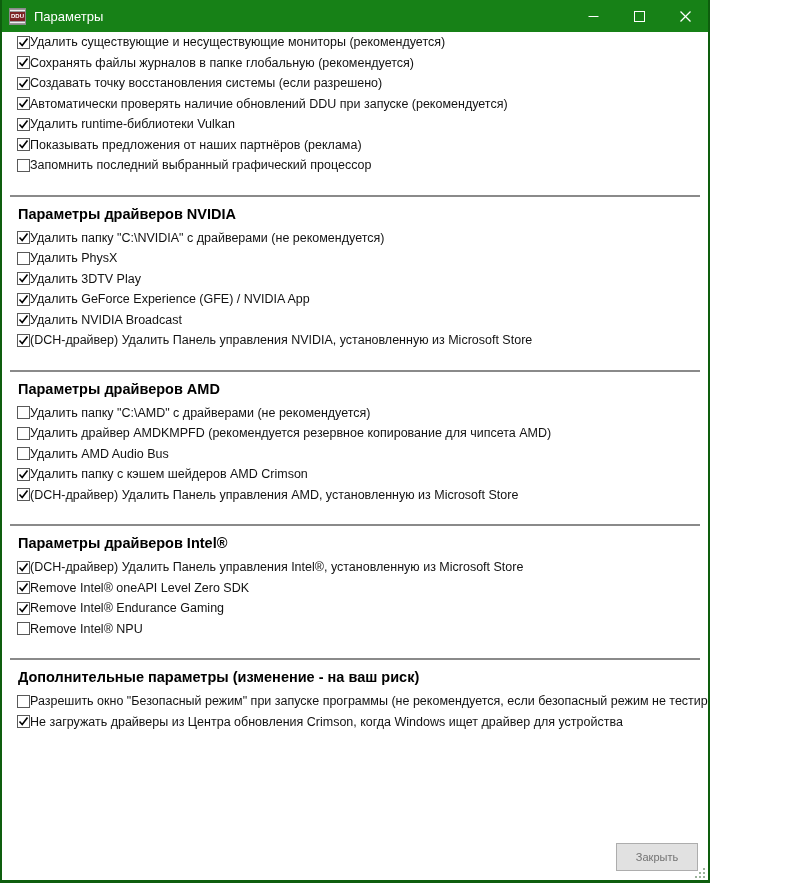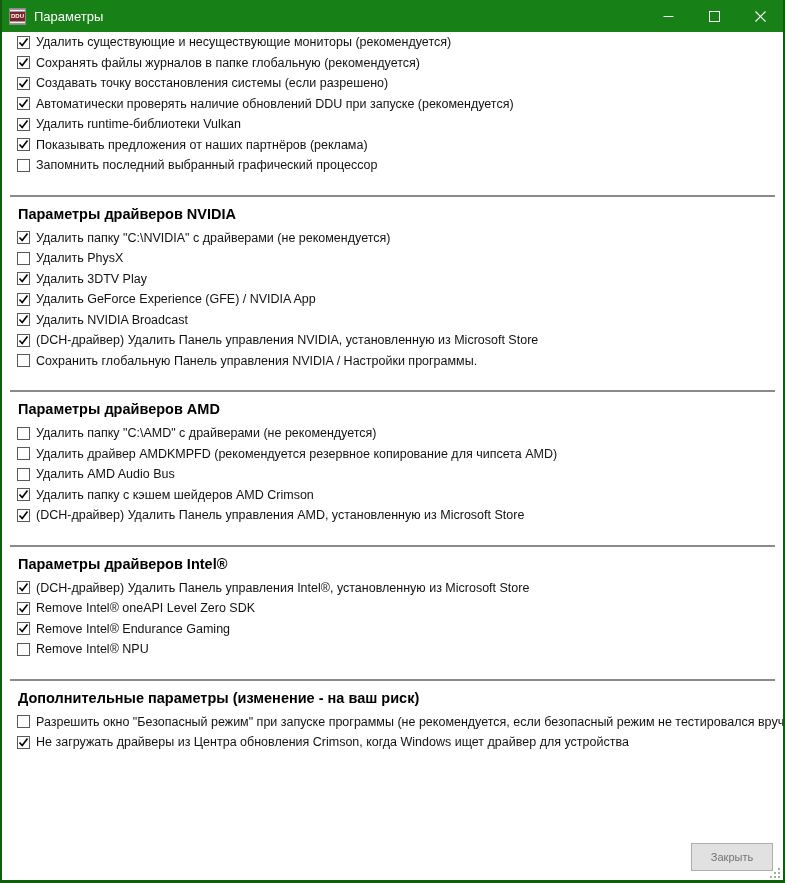--- a/index.html
+++ b/index.html
@@ -5,21 +5,21 @@
   :root {
     --titlebar-green: #178117;
     --border-green: #0e5e0e;
     --separator-gray: #8a8a8a;
     --button-bg: #e1e1e1;
     --button-border: #adadad;
   }
   * { box-sizing: border-box; }
   html, body { margin: 0; padding: 0; background: #ffffff; }
   .window {
-    width: 785px; height: 883px;
+    width: 710px; height: 883px;
     position: relative;
     font-family: "Liberation Sans", "DejaVu Sans", sans-serif;
     background: #ffffff;
     border-left: 2px solid var(--border-green);
     border-right: 2px solid var(--border-green);
     border-bottom: 3px solid var(--border-green);
     overflow: hidden;
   }
   .titlebar {
     height: 32px;
@@ -47,21 +47,21 @@
     font-size: 14.5px; font-weight: bold; color: #000;
     padding: 9px 0 5px 16px; line-height: 17px; white-space: nowrap;
   }
   .section:first-child .section-header { padding-top: 14px; }
   .row { display: flex; align-items: center; height: 20.5px; padding-left: 15px; }
   .cb {
     width: 13px; height: 13px; flex: none;
     border: 1px solid #595959; background: #fff;
     display: flex; align-items: center; justify-content: center;
   }
-  .lbl { margin-left: 6px; font-size: 12.5px; color: #121212; white-space: nowrap; }
+  .lbl { font-size: 12.5px; color: #121212; white-space: nowrap; }
   .separator { height: 2px; background: var(--separator-gray); margin: 19px 8px 0 8px; }
   .close-btn {
     position: absolute; right: 10px; bottom: 9px;
     width: 82px; height: 28px;
     background: var(--button-bg);
     border: 1px solid var(--button-border);
     font-family: inherit; font-size: 11px; color: #737373;
   }
   .resize-grip { position: absolute; right: 1px; bottom: 0; width: 14px; height: 14px; }
 </style>
@@ -192,24 +192,20 @@
             <span class="lbl">Удалить NVIDIA Broadcast</span>
           </label>
           <label class="row">
             <span class="cb">
               <svg width="11" height="11" viewBox="0 0 11 11">
                 <path d="M1.5 5.5 L4.2 8.5 L9.5 1.5" stroke="#000000" stroke-width="1.6" fill="none"></path>
               </svg>
             </span>
             <span class="lbl">(DCH-драйвер) Удалить Панель управления NVIDIA, установленную из Microsoft Store</span>
           </label>
-          <label class="row">
-            <span class="cb"></span>
-            <span class="lbl">Сохранить глобальную Панель управления NVIDIA / Настройки программы.</span>
-          </label>
         </div>
         <div class="separator"></div>
         <div class="section">
           <div class="section-header">Параметры драйверов AMD</div>
           <label class="row">
             <span class="cb"></span>
             <span class="lbl">Удалить папку "C:\AMD" с драйверами (не рекомендуется)</span>
           </label>
           <label class="row">
             <span class="cb"></span>

